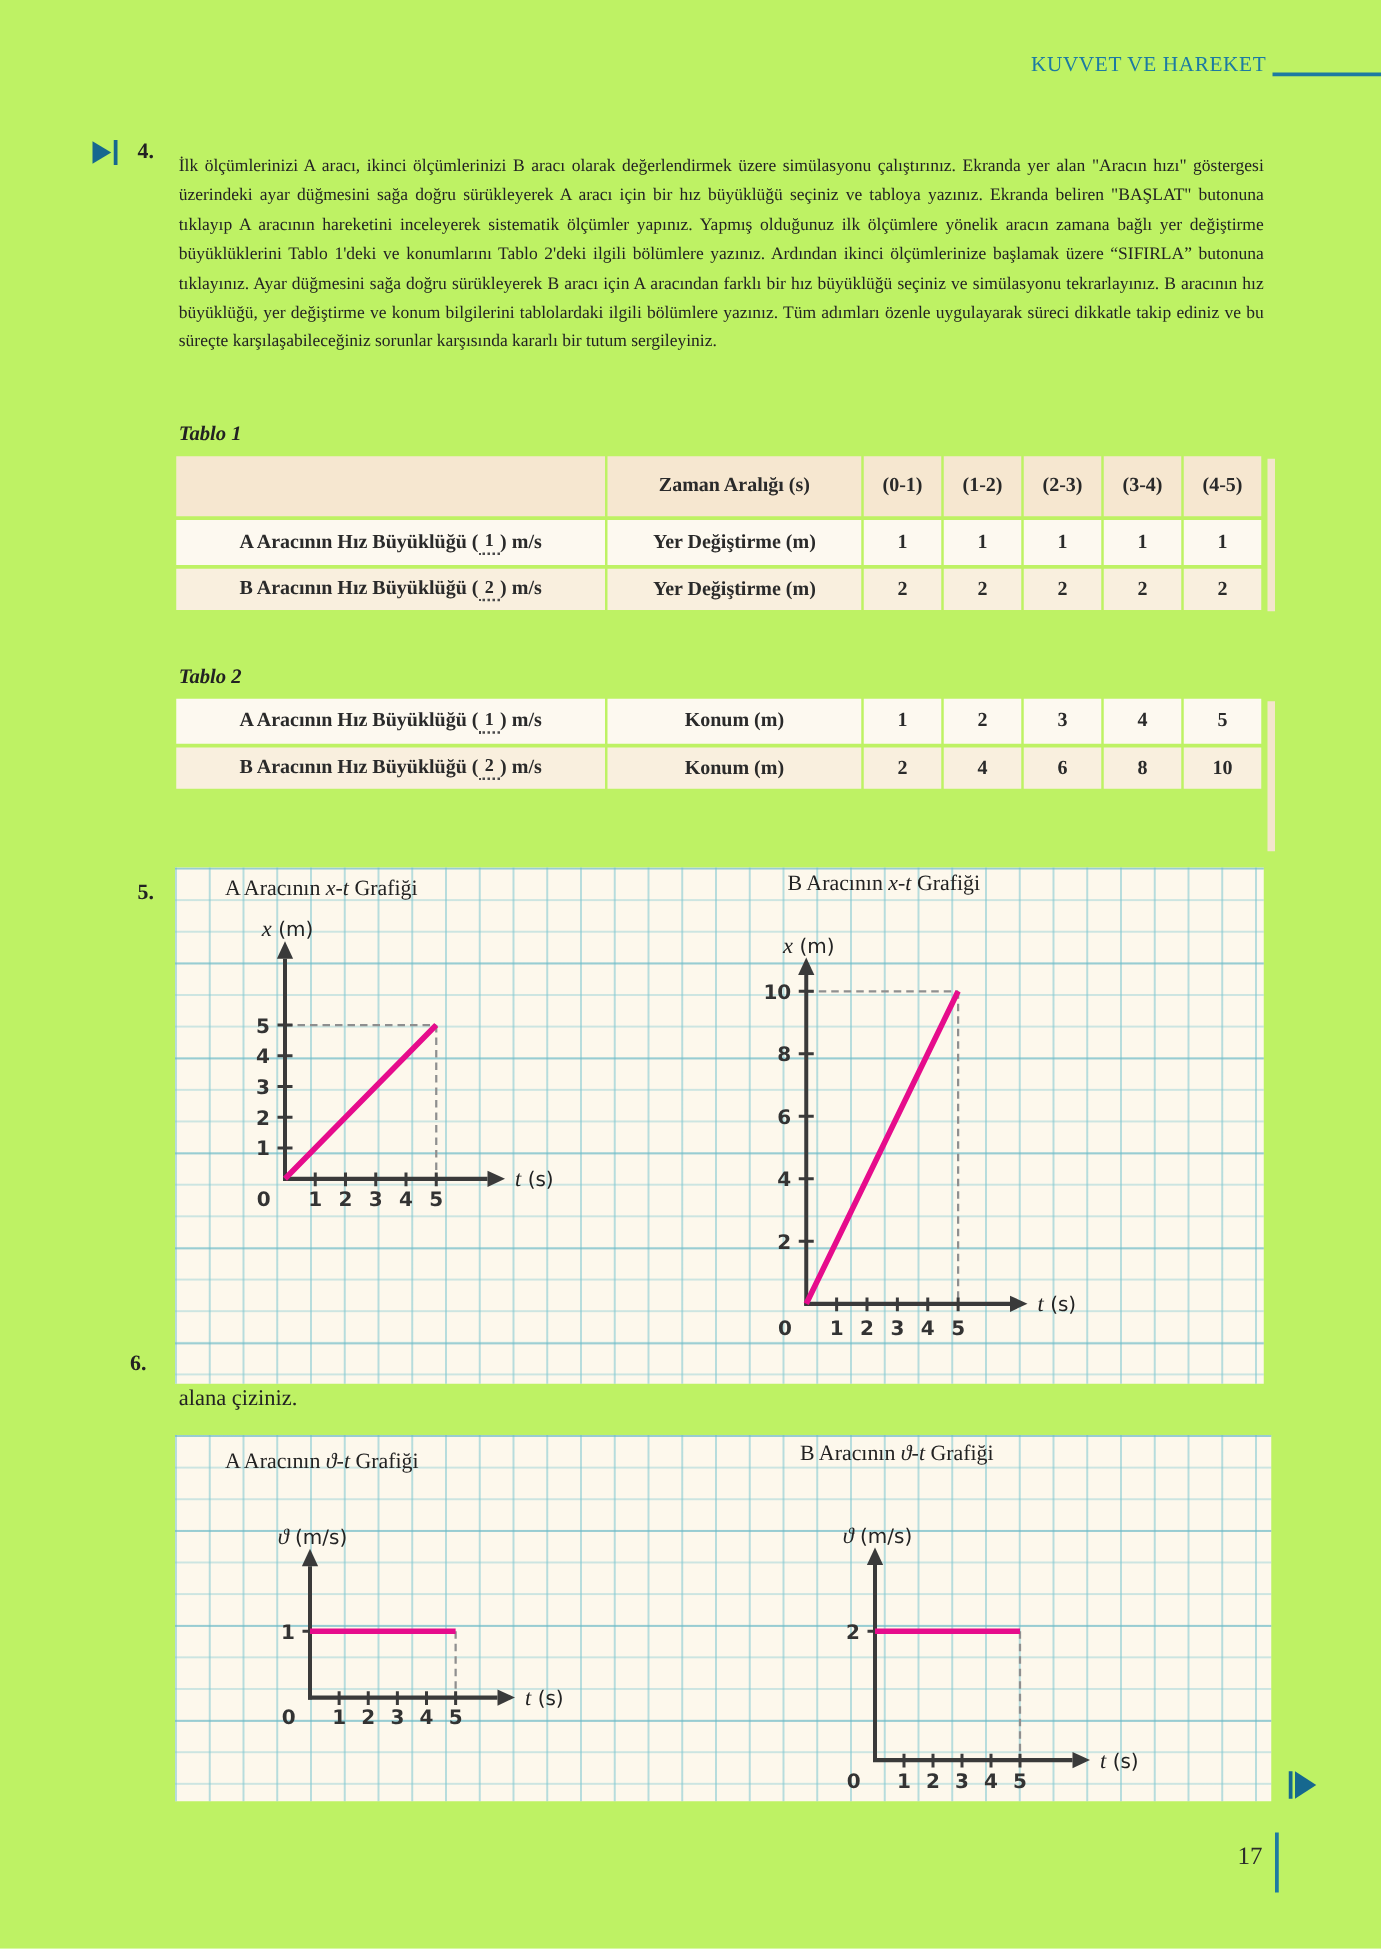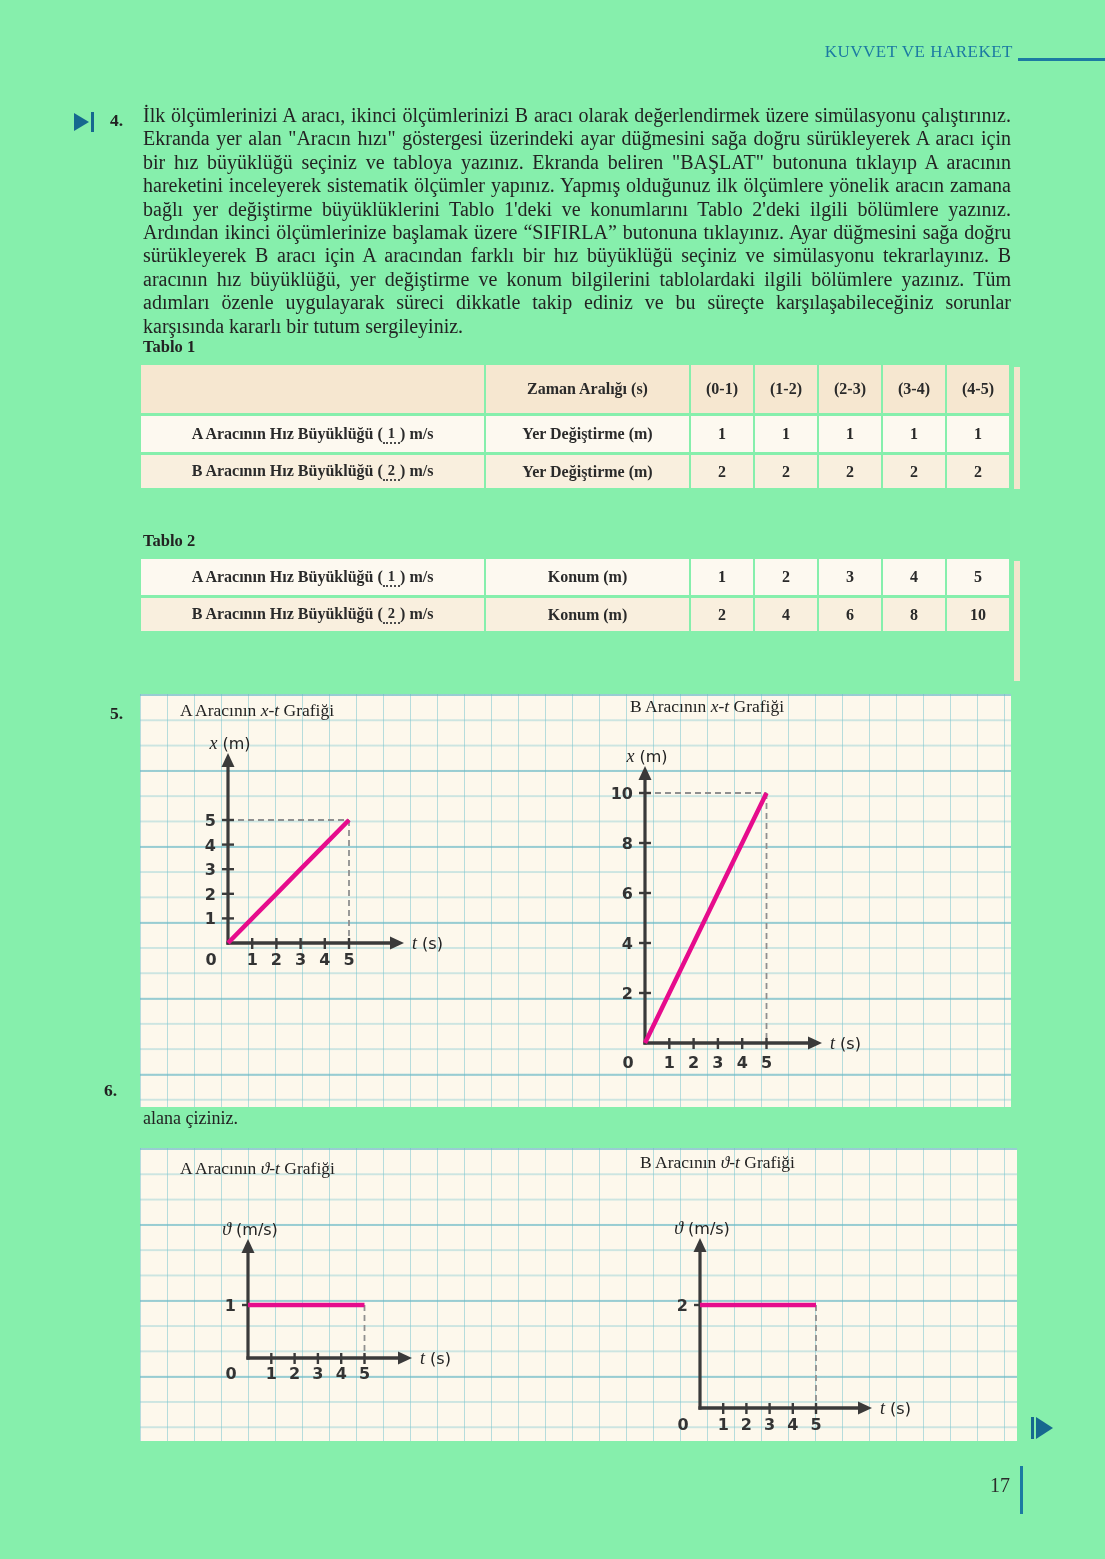--- a/index.html
+++ b/index.html
@@ -1,34 +1,34 @@
 <!DOCTYPE html>
 <html><head>
 <meta charset="utf-8">
 <style>
   html,body{margin:0;padding:0;background:#ffffff;}
-  .page{position:relative;width:1105px;height:1559px;background:#86efac;overflow:hidden;
+  .page{position:relative;width:1105px;height:1559px;background:#bef264;overflow:hidden;
         font-family:"Liberation Serif", serif;color:#1f1f1f;}
 
   
   .header-title{position:absolute;left:788px;top:42px;width:225px;text-align:right;
     font-size:17px;letter-spacing:.5px;color:#1c7aa2;font-weight:500;}
   .header-rule{position:absolute;left:1018px;top:58px;width:87px;height:2.5px;background:#1c7aa2;}
 
   
   .item-marker{position:absolute;display:flex;align-items:center;}
   .tri{width:0;height:0;border-top:9px solid transparent;border-bottom:9px solid transparent;
        border-left:15px solid #16688f;}
   .mbar{width:3px;height:20px;background:#16688f;margin-left:2px;}
   .item-number{position:absolute;font-weight:700;font-size:17.5px;color:#222;}
-  .item4-text{position:absolute;left:143px;top:104px;width:868px;font-size:20px;
+  .item4-text{position:absolute;left:143px;top:122px;width:868px;font-size:14px;
     line-height:23.4px;text-align:justify;color:#232323;}
 
   
-  .table-label{position:absolute;font-weight:700;font-size:16.5px;color:#222;}
+  .table-label{position:absolute;font-weight:700;font-size:16.5px;color:#222;font-style:italic;}
   table.data{position:absolute;border-collapse:separate;border-spacing:2px 3px;
     table-layout:fixed;width:872px;}
   table.data td{vertical-align:middle;text-align:center;font-size:16px;color:#2a2a2a;
     padding:0 8px;}
   tr.thead td{background:#f6e7d0;font-weight:700;height:48px;}
   tr.row-a td{background:#fdf9f0;font-weight:700;height:36px;}
   tr.row-b td{background:#f9efde;font-weight:700;height:33px;}
   td.num{font-size:15.5px;}
   .blank{display:inline-block;border-bottom:2px dotted #4a4a4a;padding:0 5px;line-height:1;}
   .digit{position:relative;top:-1px;font-size:14.5px;font-weight:700;}

